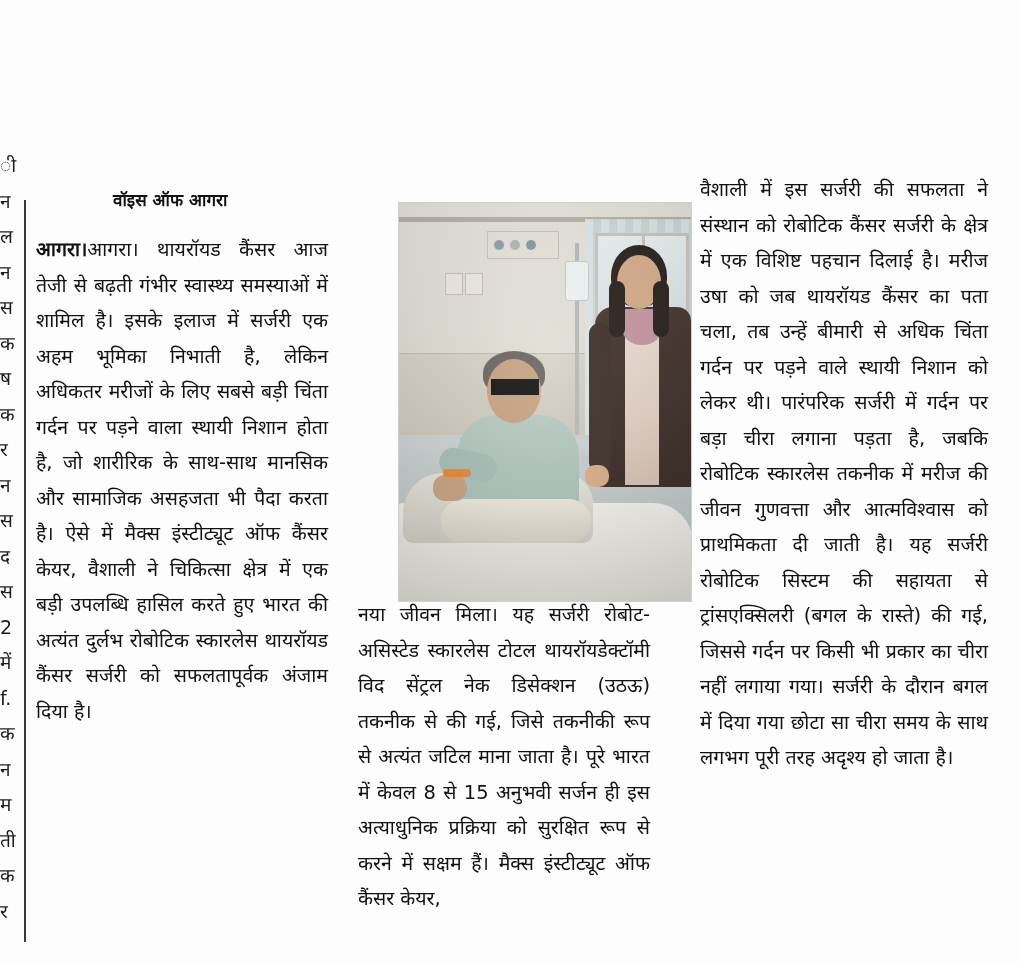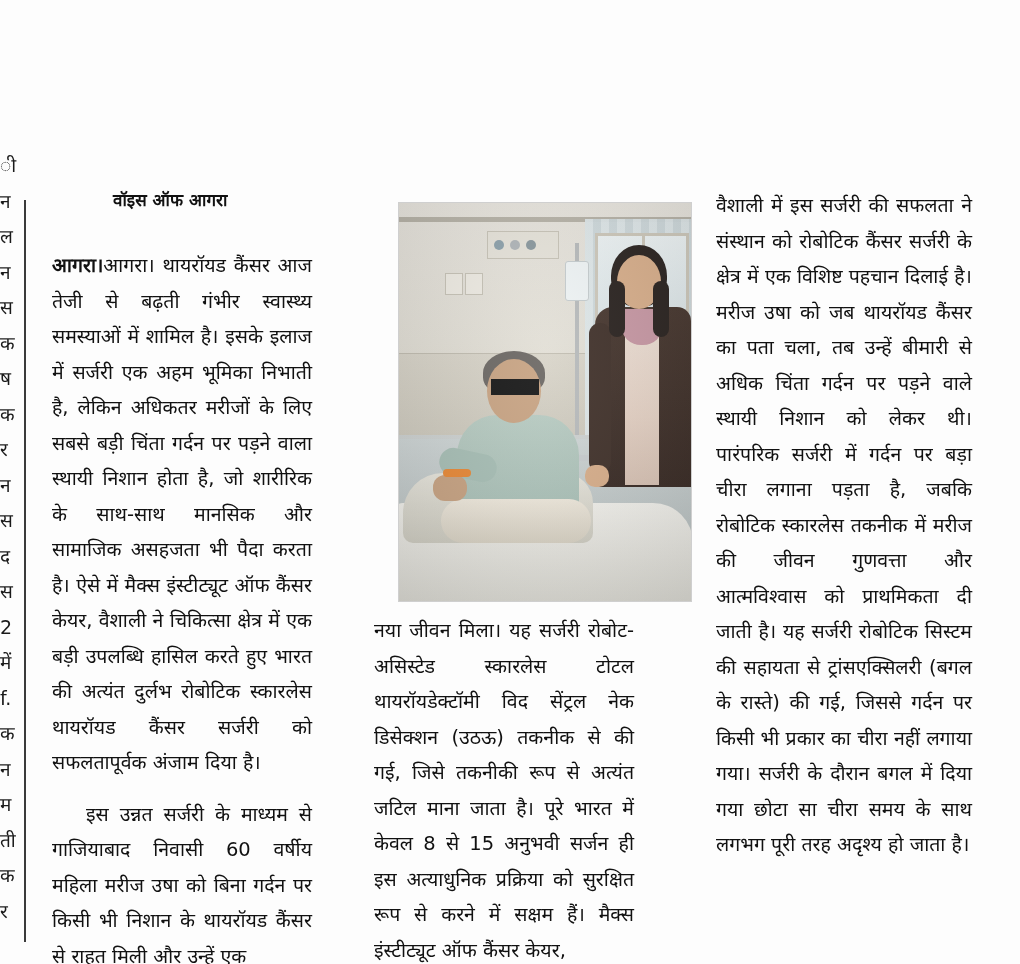--- a/index.html
+++ b/index.html
@@ -82,21 +82,21 @@
   
   .col {
     position: absolute;
     font-family: "DejaVu Sans", sans-serif;
     font-size: 19.5px;
     line-height: 35.5px;
     color: #111111;
     text-align: justify;
     text-justify: inter-word;
   }
-  .col p { margin: 16px; }
+  .col p { margin: 0; }
   .col p + p { margin-top: 0px; }
   .indent { text-indent: 34px; }
   .lead { font-weight: bold; }
 
   #col1 {
     left: 36px;
     top: 232px;
     width: 292px;
     height: 712px;
   }
@@ -195,21 +195,20 @@
 <div id="page">
 
   <div id="left-sliver"><div>ी</div><div>न</div><div>ल</div><div>न</div><div>स</div><div>क</div><div>ष</div><div>क</div><div>र</div><div>न</div><div>स</div><div>द</div><div>स</div><div>2</div><div>में</div><div>f.</div><div>क</div><div>न</div><div>म</div><div>ती</div><div>क</div><div>र</div></div>
   <div id="vrule"></div>
 
 
   <div id="byline">वॉइस ऑफ आगरा</div>
 
   <div id="col1" class="col">
     <p><span class="lead">आगरा।</span><span>आगरा। थायरॉयड कैंसर आज तेजी से बढ़ती गंभीर स्वास्थ्य समस्याओं में शामिल है। इसके इलाज में सर्जरी एक अहम भूमिका निभाती है, लेकिन अधिकतर मरीजों के लिए सबसे बड़ी चिंता गर्दन पर पड़ने वाला स्थायी निशान होता है, जो शारीरिक के साथ-साथ मानसिक और सामाजिक असहजता भी पैदा करता है। ऐसे में मैक्स इंस्टीट्यूट ऑफ कैंसर केयर, वैशाली ने चिकित्सा क्षेत्र में एक बड़ी उपलब्धि हासिल करते हुए भारत की अत्यंत दुर्लभ रोबोटिक स्कारलेस थायरॉयड कैंसर सर्जरी को सफलतापूर्वक अंजाम दिया है।</span></p>
-    <p class="indent">इस उन्नत सर्जरी के माध्यम से गाजियाबाद निवासी 60 वर्षीय महिला मरीज उषा को बिना गर्दन पर किसी भी निशान के थायरॉयड कैंसर से राहत मिली और उन्हें एक</p>
   </div>
 
   <figure id="photo-wrap">
     <div id="photo">
       <div class="wall"></div>
       <div class="wall-panel"></div>
       <div class="curtain-rail"></div>
       <div class="curtain"></div>
       <div class="window"></div>
       <div class="headwall-box"></div>

